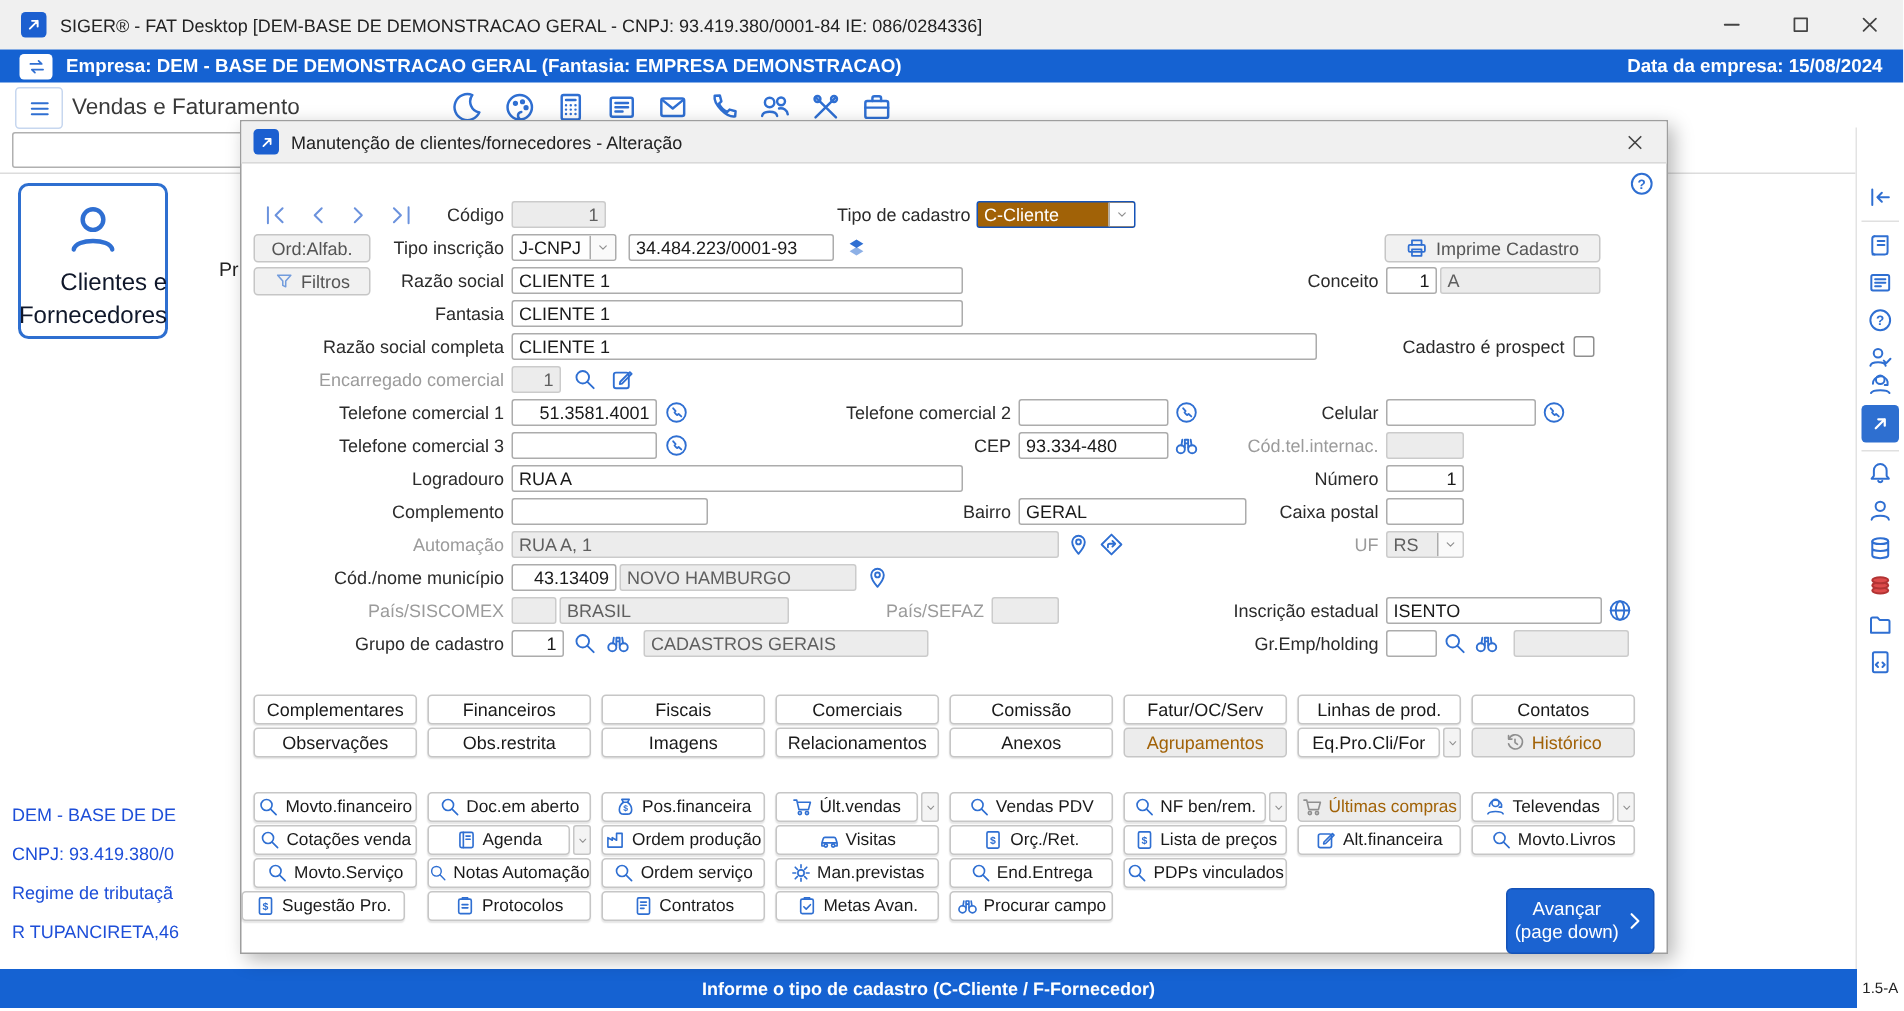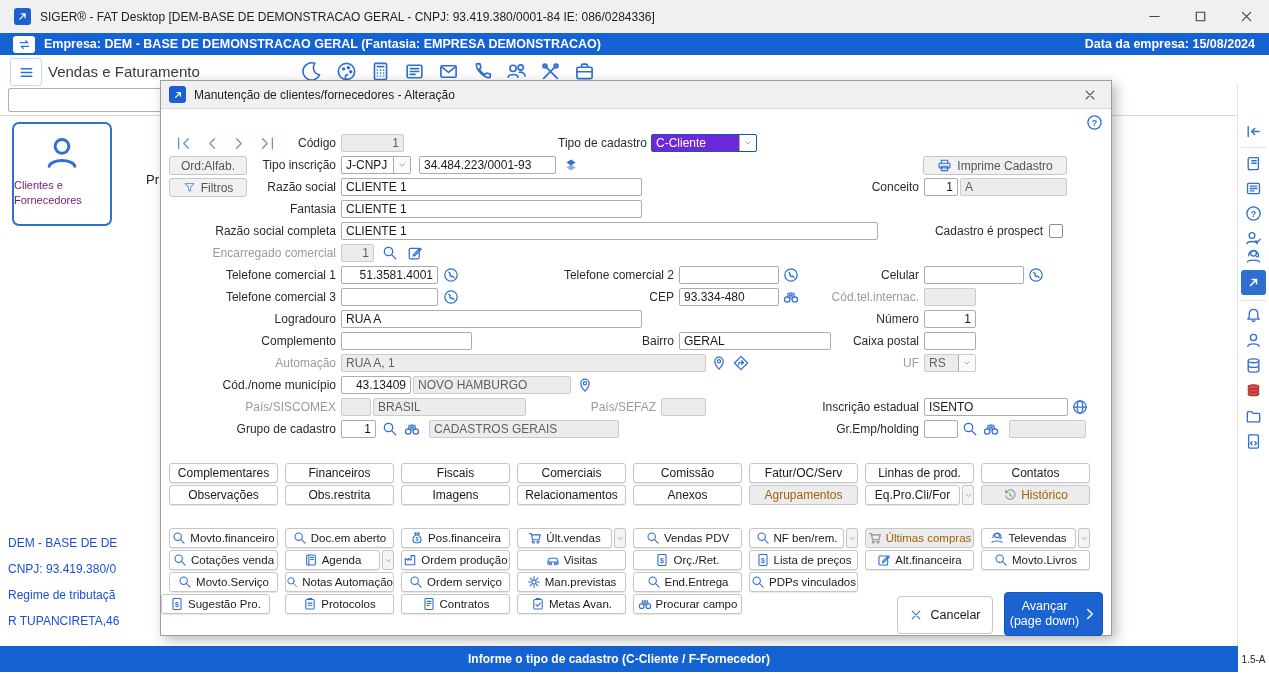--- a/index.html
+++ b/index.html
@@ -20,21 +20,21 @@
   #companybar{position:absolute;left:0;top:33px;width:1269px;height:22px;background:#1562d2;color:#fff;display:flex;align-items:center;font-weight:bold;font-size:12.5px}
   #companybar .swbox{width:22px;height:17px;background:#fff;border-radius:3px;margin:0 9px 0 13px;display:flex;align-items:center;justify-content:center}
   #compdate{margin-left:auto;padding-right:14px}
   
   #burgerbtn{position:absolute;left:10px;top:58px;width:30px;height:26px;border:1px solid #c7d7ef;border-radius:3px;background:#fff;display:flex;align-items:center;justify-content:center}
   #module{position:absolute;left:48px;top:57px;height:28px;display:flex;align-items:center;font-size:15px;color:#3a3a3a}
   .tbico{position:absolute;top:61px}
   #contentline{position:absolute;left:0;top:115px;width:1238px;border-top:1px solid #dcdcdc}
   .sinput{position:absolute;left:8px;top:88px;width:170px;height:24px;border:1px solid #b0b0b0;border-radius:2px;box-sizing:border-box;font:12px "Liberation Sans",sans-serif;padding:0 5px}
   #tile1{position:absolute;left:12px;top:122px;width:100px;height:104px;border:2px solid #2e6fd0;border-radius:7px;background:#fff;display:flex;flex-direction:column;align-items:center;box-sizing:border-box}
-  #tile1 .tlabel{font-size:11px;color:#701a75;text-align:left;line-height:1.35;margin-top:6px}
+  #tile1 .tlabel{font-size:16px;color:#0f172a;text-align:right;line-height:1.35;margin-top:6px}
   #tilepartial{position:absolute;left:146px;top:172px;font-size:13px;color:#222}
   .bgline{position:absolute;left:8px;font-size:12px;color:#1d4ed8;white-space:nowrap}
   
   #sidebar{position:absolute;right:0;top:85px;width:31px;height:561px;background:#fff;border-left:1px solid #e3e3e3}
   .sbico{position:absolute;left:7px}
   .sbsep{position:absolute;left:3px;width:25px;border-top:1px solid #e0e0e0}
   #launchbox{position:absolute;left:3px;top:185px;width:25px;height:25px;background:#2e6fd0;border-radius:3px;display:flex;align-items:center;justify-content:center}
   
   #statusbar{position:absolute;left:0;top:646px;width:1238px;height:26px;background:#1562d2;color:#fff;font-weight:bold;font-size:12px;display:flex;align-items:center;justify-content:center}
   #version{position:absolute;left:1238px;top:646px;width:31px;height:26px;background:#fff;color:#222;font-size:10px;display:flex;align-items:center;justify-content:center}
@@ -42,21 +42,21 @@
   #dialog{position:absolute;left:160px;top:80px;width:952px;height:556px;background:#fff;border:1px solid #9e9e9e;box-shadow:4px 4px 12px rgba(0,0,0,.28);box-sizing:border-box}
   #dlgbar{position:absolute;left:0;top:0;width:100%;height:28px;background:#f0f0f0;border-bottom:1px solid #d9d9d9;display:flex;align-items:center;box-sizing:border-box;padding:0 8px}
   #dlgtitle{margin-left:8px;font-size:12px;color:#222}
   #dlgclose{position:absolute;right:8px;top:4px;width:26px;height:20px;display:flex;align-items:center;justify-content:center}
   .lbl{position:absolute;height:18px;line-height:18px;font-size:12px;color:#2b2b2b;text-align:right;white-space:nowrap}
   .lbl.g{color:#9b9b9b}
   .fld{position:absolute;height:18px;box-sizing:border-box;border:1px solid #acacac;background:#fff;border-radius:2px;font-size:12px;padding:0 4px;display:flex;align-items:center;white-space:nowrap;overflow:hidden}
   .fld.d{background:#ececec;border-color:#cbcbcb;color:#5f5f5f}
   .fld.n{justify-content:flex-end}
   .arr{position:absolute;right:0;top:0;bottom:0;width:16px;border-left:1px solid #acacac;background:#fafafa;display:flex;align-items:center;justify-content:center}
-  .selblue{background:#6d28d9;color:#fff;border-color:#1553b8}
+  .selblue{background:#a16207;color:#fff;border-color:#1553b8}
   .selblue .arr{background:#fff}
   .fico{position:absolute}
   .sbtn{position:absolute;box-sizing:border-box;border:1px solid #c6c6c6;border-radius:3px;background:#f1f1f1;color:#555;font-size:12px;display:flex;align-items:center;justify-content:center;gap:5px;white-space:nowrap}
   .tb,.gb{position:absolute;width:109px;height:20px;box-sizing:border-box;border:1px solid #c6c6c6;border-radius:3px;background:#fff;box-shadow:0 1px 1px rgba(0,0,0,.10);font-size:12px;display:flex;align-items:center;justify-content:center;gap:4px;white-space:nowrap;color:#1a1a1a}
   .gb{font-size:11.5px}
   .tb.d,.gb.d{background:#ececec;color:#a16207;box-shadow:none}
   .dd{position:absolute;width:12px;height:20px;box-sizing:border-box;border:1px solid #c6c6c6;border-radius:2px;background:#f4f4f4;display:flex;align-items:center;justify-content:center}
   .cbx{position:absolute;width:14px;height:14px;border:1px solid #8f8f8f;border-radius:2px;background:#fff;box-sizing:border-box}
   #cancelbtn{position:absolute;left:736px;top:515px;width:94px;height:36px;border:1px solid #c6c6c6;border-radius:4px;background:#fff;display:flex;align-items:center;justify-content:center;gap:7px;font-size:12.5px}
   #advbtn{position:absolute;left:843px;top:511px;width:97px;height:42px;background:#1b63d1;border:1px solid #1553b8;border-radius:4px;color:#fff;display:flex;align-items:center;justify-content:center;gap:4px;font-size:12.5px}
@@ -846,26 +846,20 @@
         </svg>
         <span>Metas Avan.</span>
       </div>
     <div class="gb" style="left:472px;top:513px">
         <svg class="ic" width="14" height="14" viewBox="0 0 16 16">
           <use href="#i-binoc"></use>
         </svg>
         <span>Procurar campo</span>
       </div>
 
-    <div id="cancelbtn">
-        <svg class="ic" width="14" height="14" viewBox="0 0 16 16">
-          <use href="#i-x"></use>
-        </svg>
-        <span>Cancelar</span>
-      </div>
     <div id="advbtn">
       <div class="atxt"><span class="u">Avançar</span><br><span>(page down)</span></div>
       <svg class="ic wh" width="14" height="14" viewBox="0 0 16 16">
           <use href="#i-chevr"></use>
         </svg>
     </div>
   </div>
 
 </div>
 

